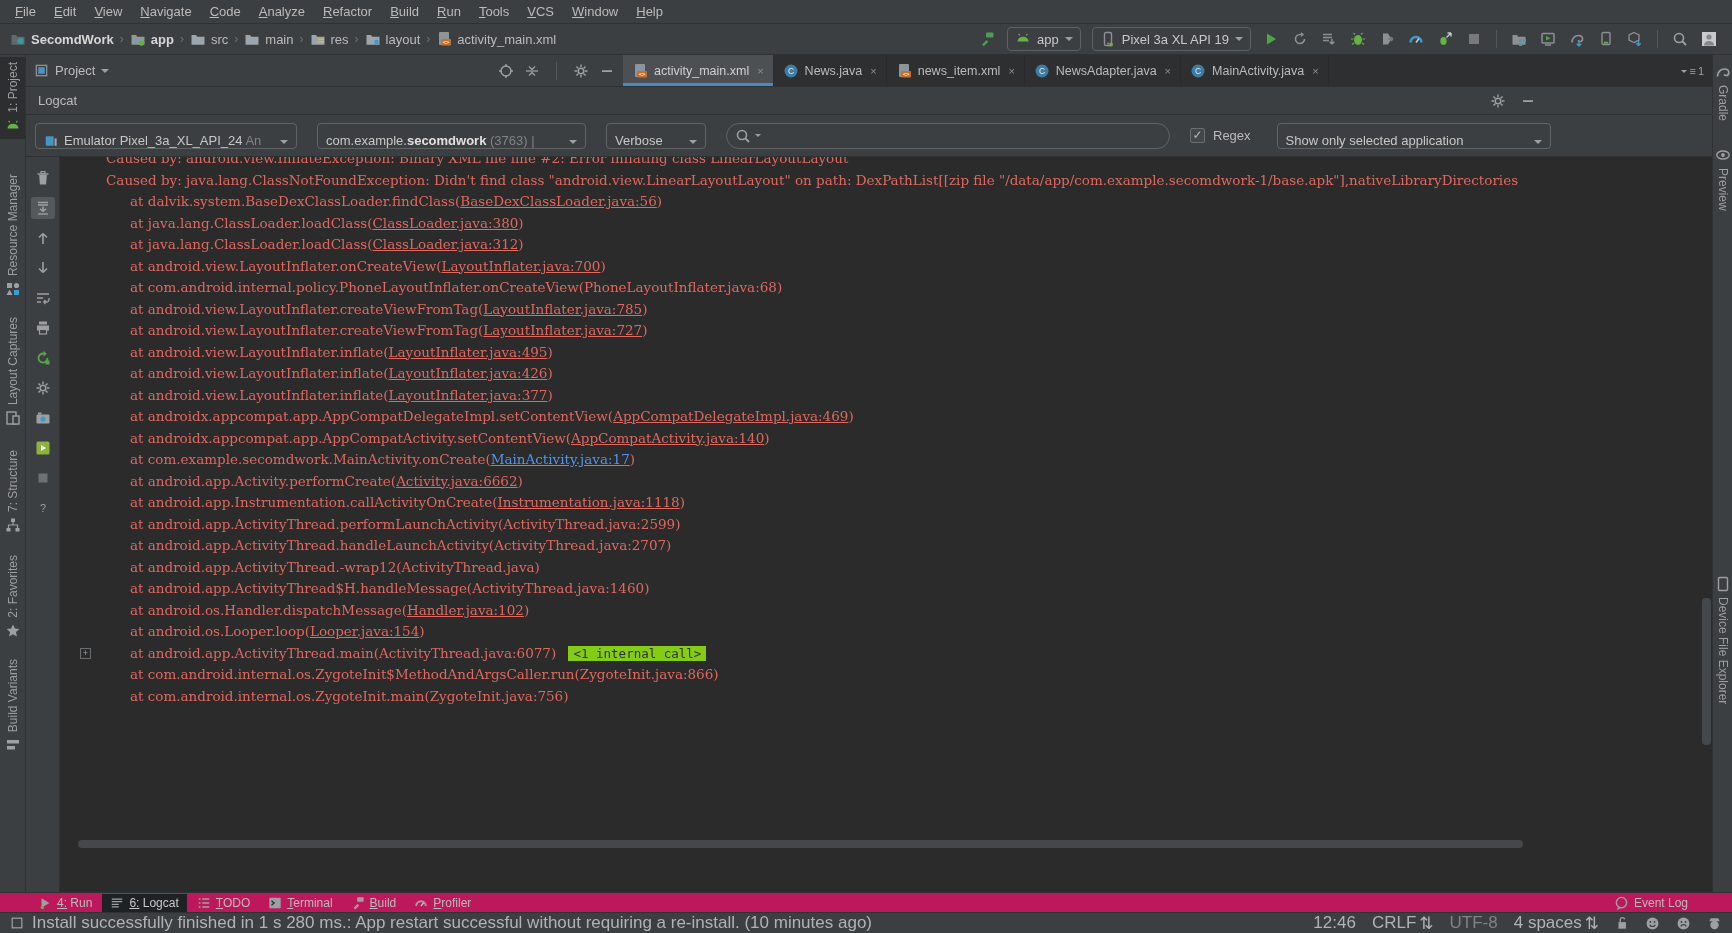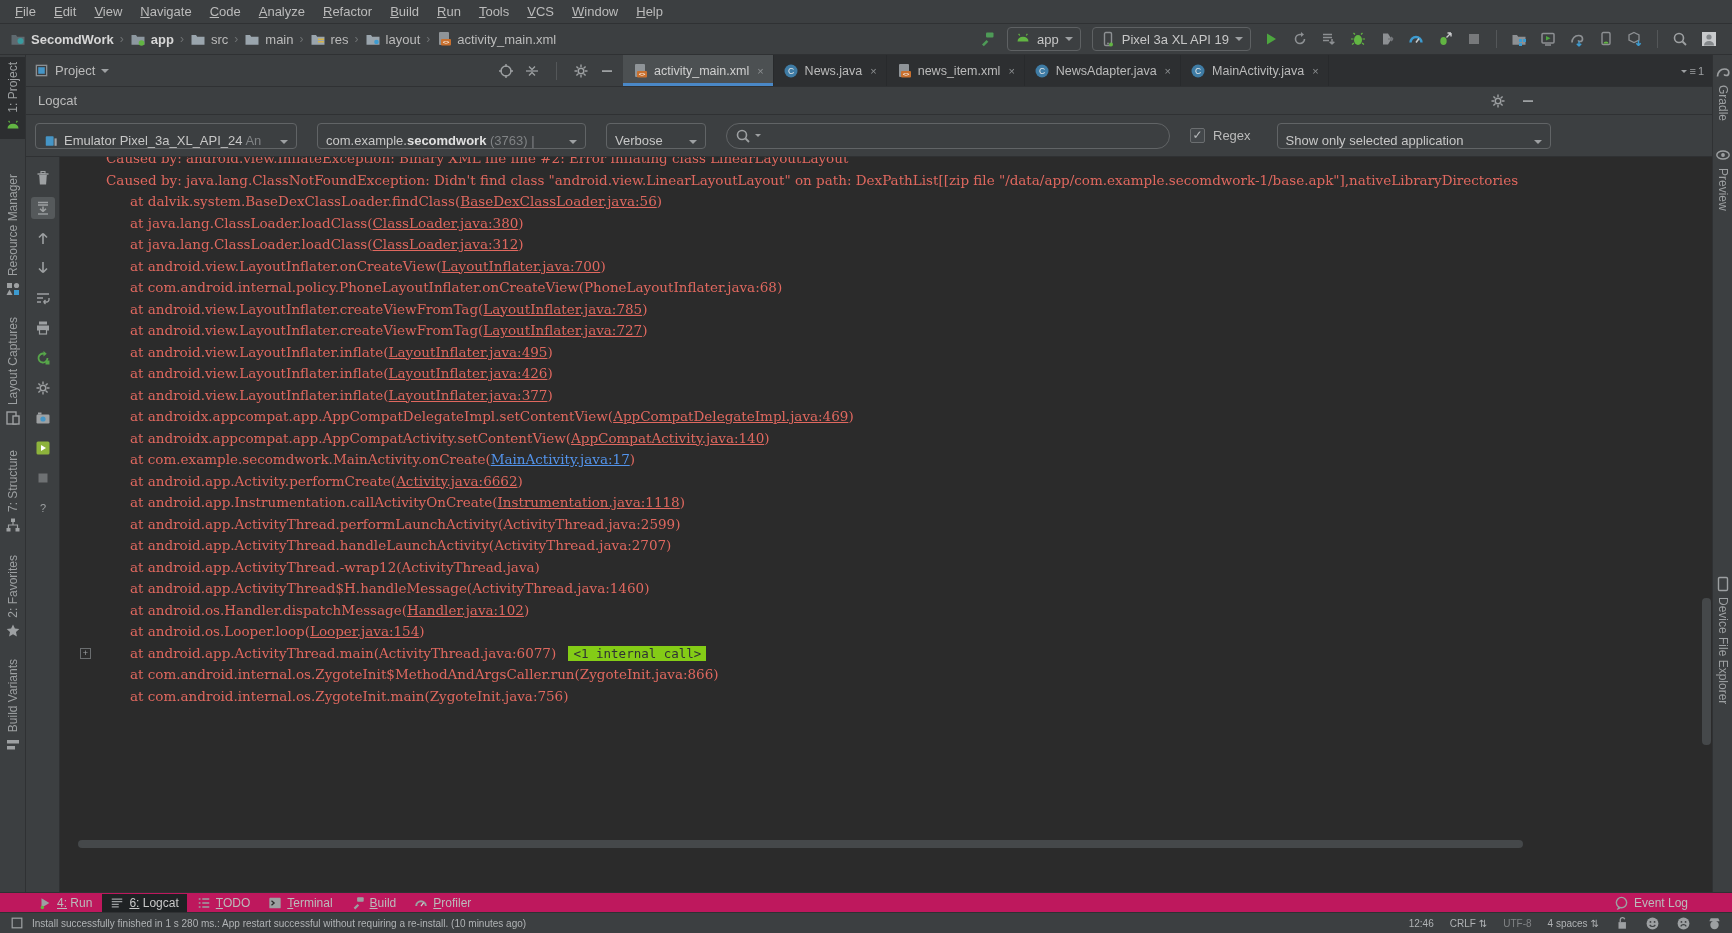--- a/index.html
+++ b/index.html
@@ -87,21 +87,21 @@
   .hbar { position:absolute; left:18px; bottom:44px; height:8px; width:1445px; background:#45484a; border-radius:4px; }
   .vbar { position:absolute; right:1px; top:60%; height:20%; width:9px; background:#45484a; border-radius:4px; }
 
   
   .bottombar { height:20px; display:flex; align-items:flex-end; background:#be185d; border-top:1px solid #2f3133;
                padding:0 6px; font-size:12px; }
   .bbwrap { display:flex; align-items:center; gap:2px; padding-left:24px; }
   .bbtn { display:flex; align-items:center; gap:5px; padding:1px 8px; height:18px; white-space:nowrap; }
   .bbtn.active { background:#1f2224; color:#c9c9c9; }
   .bbtn .bl::first-letter { text-decoration:underline; }
-  .statusbar { height:21px; display:flex; align-items:center; gap:8px; padding:0 10px; font-size:10px;
+  .statusbar { height:21px; display:flex; align-items:center; gap:8px; padding:0 10px; font-size:17px;
                color:#b0b3b5; border-top:1px solid #2f3133; }
   .sb-right { margin-left:auto; display:flex; align-items:center; gap:16px; }
   .sb-item { display:flex; align-items:center; gap:3px; white-space:nowrap; }
 </style>
 </head>
 <body>
 
 <div class="app">
   <div class="menubar">
       <span class="mi">File</span>

